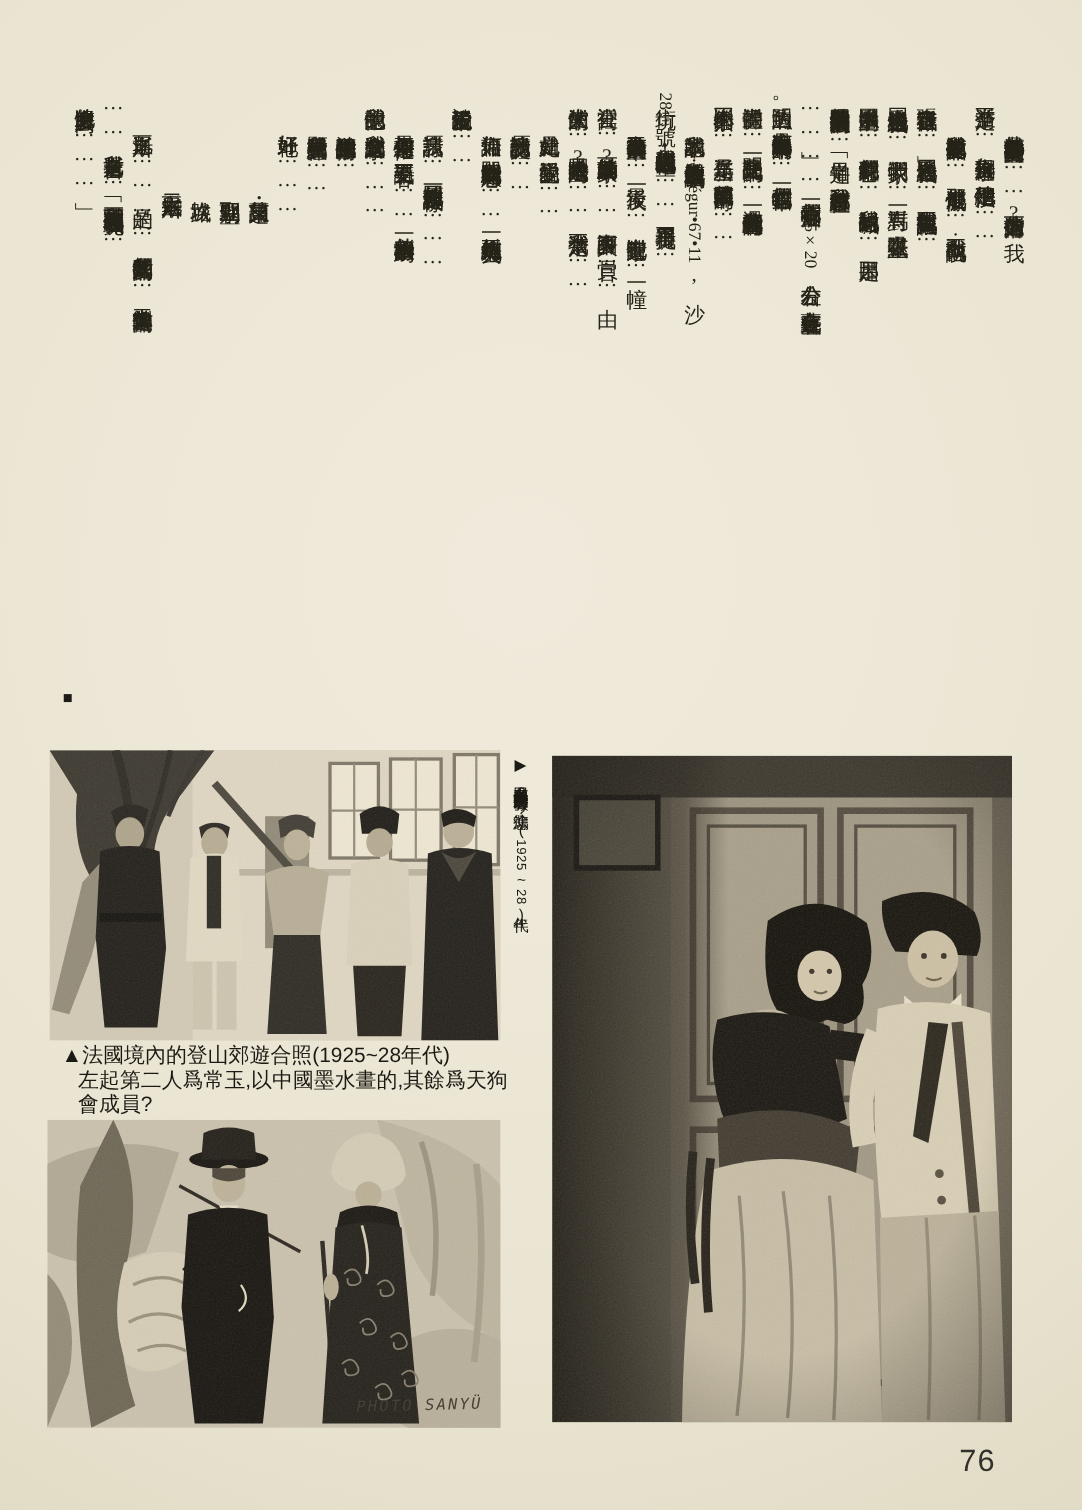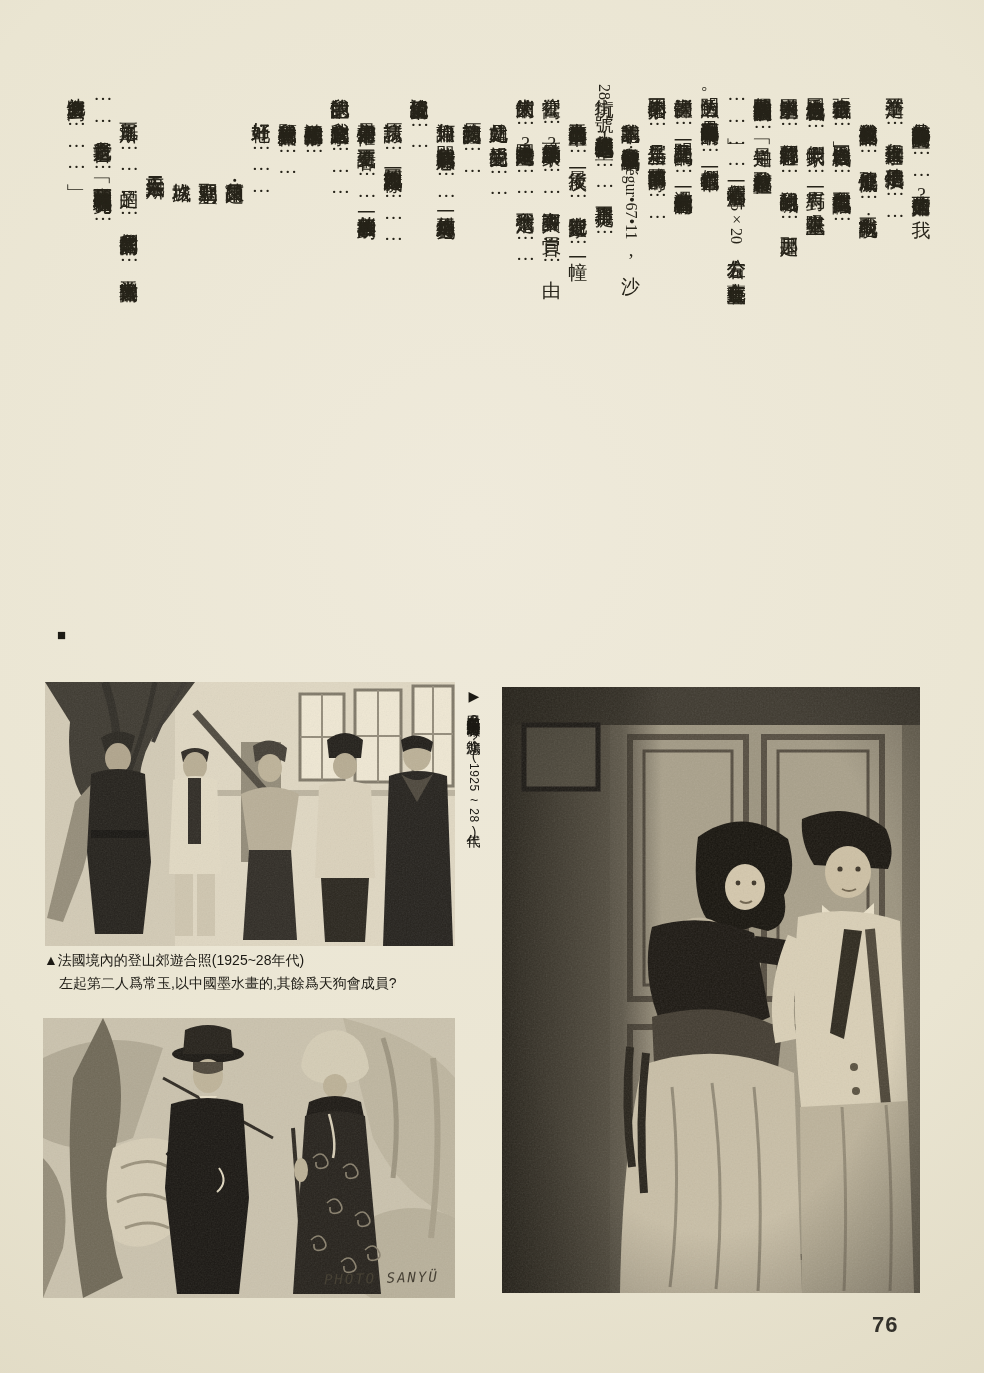--- a/index.html
+++ b/index.html
@@ -35,38 +35,38 @@
   .photo2{ left:43px; top:1018px; width:412px; height:280px; }
   .photo3{ left:502px; top:687px; width:418px; height:606px; }
   .watermark{
     position:absolute; right:16px; bottom:12px;
     font-family:"DejaVu Sans Mono","Liberation Mono",monospace;
     font-size:14px; font-style:italic; letter-spacing:2px; color:#433d2e;
     transform:rotate(-1.5deg);
   }
   
   .caps{
-    position:absolute; left:44px; top:949px; width:420px;
+    position:absolute; left:56px; top:949px; width:420px;
     font-family:"Liberation Sans","DejaVu Sans",sans-serif;
-    font-size:14px; line-height:22.5px; color:var(--caption-ink);
+    font-size:19px; line-height:22.5px; color:var(--caption-ink);
   }
   .caps .c2{ padding-left:15px; }
   .vcap{
     position:absolute; left:464px; top:688px; height:424px;
     writing-mode:vertical-rl; text-orientation:upright;
     font-family:"Liberation Sans","DejaVu Sans",sans-serif;
     font-size:14px; line-height:20px; letter-spacing:0.5px; color:var(--caption-ink);
     white-space:nowrap;
   }
   .vcap .lat{ text-orientation:mixed; font-size:12px; }
   
   .pagenum{
     position:absolute; left:872px; top:1312px;
     font-family:"Liberation Sans","DejaVu Sans",sans-serif;
-    font-size:22px; color:#33312b; letter-spacing:1px;font-weight:bold;
+    font-size:28px; color:#33312b; letter-spacing:1px;
   }
 </style>
 </head>
 <body>
 
 <div class="page">
 
   <div class="article">
       <div class="vline" style="padding-top: 25px;">他老是等著許多寄往臺灣展覽的畫………這些畫的下落如何?我</div>
       <div class="vline" style="padding-top: 0px;">並不清楚……每次提到這件事,他總是憤憤不平………</div>

